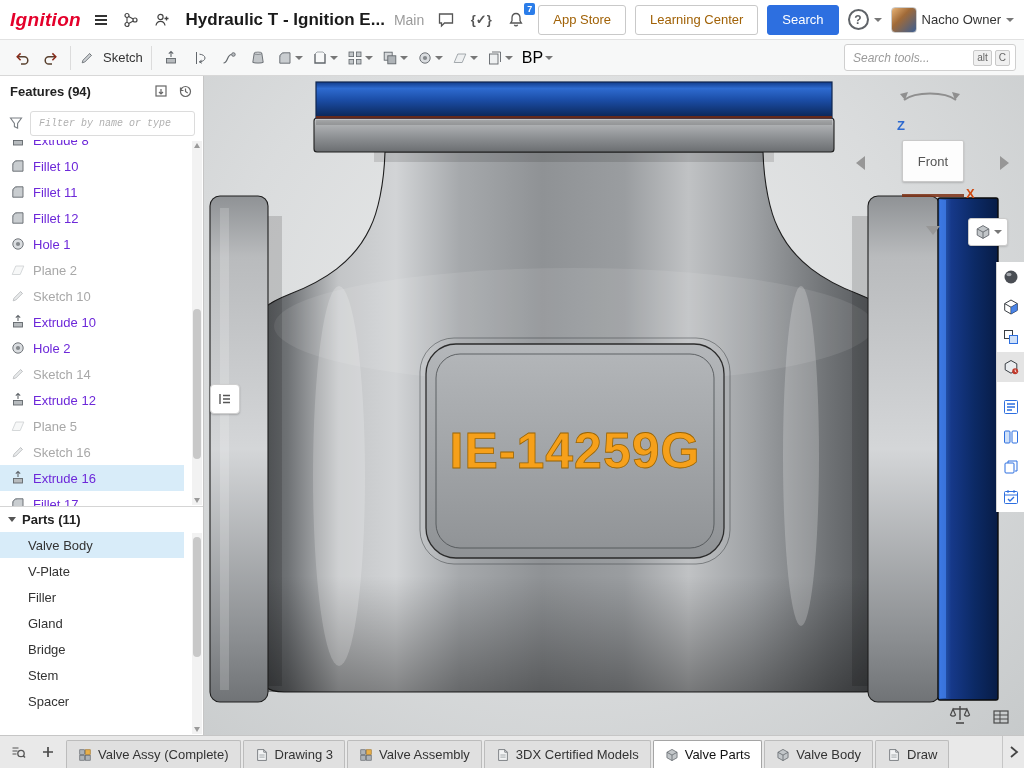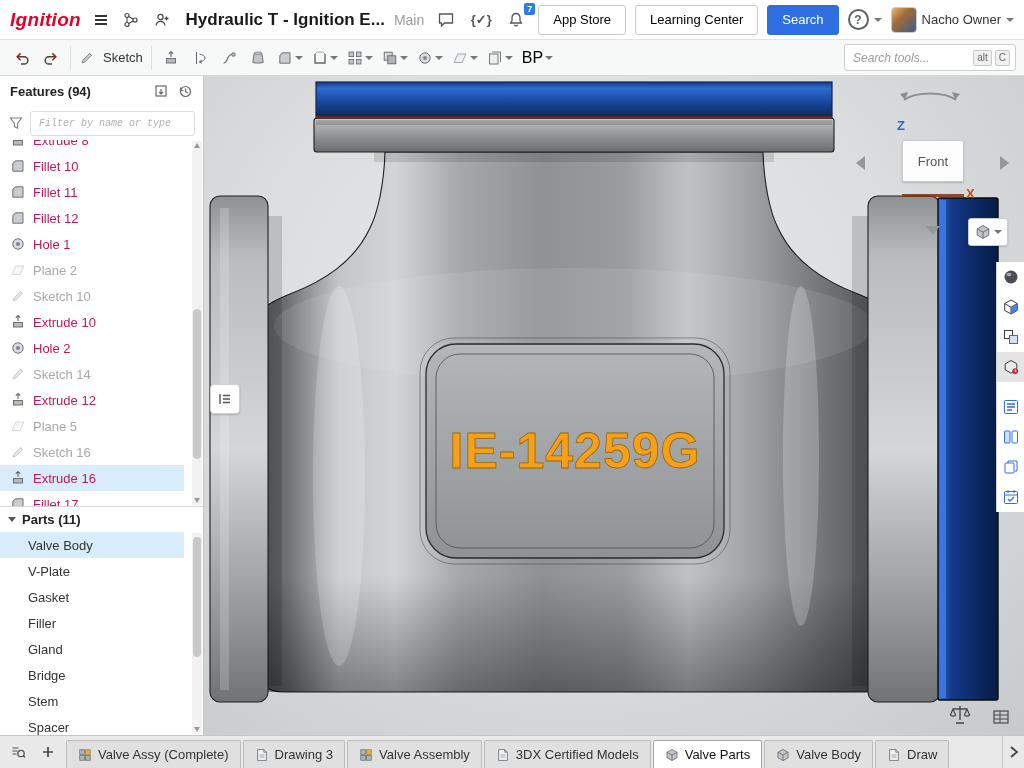--- a/index.html
+++ b/index.html
@@ -7,21 +7,21 @@
 svg{display:block}
 
 #topbar{height:40px;display:flex;align-items:center;padding:0 10px;gap:9px;border-bottom:1px solid #e2e2e2;background:#fff}
 .logo{font-style:italic;font-weight:bold;font-size:19px;color:#e4002b;letter-spacing:.3px}
 .ibtn{width:26px;height:26px;display:flex;align-items:center;justify-content:center;border-radius:3px;position:relative;cursor:pointer}
 .doc-title{font-size:17px;font-weight:bold;color:#1a1a1a;margin-left:4px;white-space:nowrap}
 .workspace{font-size:14px;color:#9b9b9b}
 .tb-right{margin-left:auto;display:flex;align-items:center;gap:9px}
 .fsglyph{font-size:13px;color:#555;font-weight:bold}
 .badge{position:absolute;top:-4px;right:-6px;background:#2b7de9;color:#fff;font-size:9px;font-weight:bold;padding:1px 3px;border-radius:2px;line-height:10px}
-.btn{height:30px;padding:0 14px;border:1px solid #c9c9c9;border-radius:3px;background:#fff;font-size:13px;color:#000000;display:flex;align-items:center;white-space:nowrap;cursor:pointer}
+.btn{height:30px;padding:0 14px;border:1px solid #c9c9c9;border-radius:3px;background:#fff;font-size:13px;color:#a16207;display:flex;align-items:center;white-space:nowrap;cursor:pointer}
 .btn.share{background:#2d6fe0;border-color:#2d6fe0;color:#fff}
 .caret{width:0;height:0;border-left:4px solid transparent;border-right:4px solid transparent;border-top:4px solid #777;display:inline-block}
 .help{width:21px;height:21px;border:2px solid #5f6368;border-radius:50%;display:flex;align-items:center;justify-content:center;font-weight:bold;font-size:12px;color:#5f6368}
 .avatar{width:26px;height:26px;border-radius:4px;background:linear-gradient(135deg,#e8b274 0%,#a06a38 40%,#3c5e92 100%);border:1px solid #ccc}
 .uname{font-size:13px;color:#333;white-space:nowrap}
 .hgroup{display:flex;align-items:center;gap:5px;cursor:pointer}
 
 #toolbar{height:36px;display:flex;align-items:center;gap:1px;padding:0 8px;background:#f7f8f8;border-bottom:1px solid #d8d8d8}
 .vdiv{width:1px;height:24px;background:#dcdcdc;margin:0 4px}
 .tbtn{height:28px;min-width:28px;display:flex;align-items:center;justify-content:center;gap:8px;border-radius:3px;padding:0 3px;cursor:pointer}
@@ -33,21 +33,21 @@
 .kbd{font-size:10px;color:#666;background:#f0f0f0;border:1px solid #c9c9c9;border-radius:2px;padding:0 3px;line-height:14px}
 
 #main{display:flex;height:659px}
 #left-panel{width:204px;min-width:204px;background:#fff;border-right:1px solid #c6c6c6;display:flex;flex-direction:column}
 .phead{height:30px;display:flex;align-items:center;padding:0 10px;font-size:13px;font-weight:bold;color:#222;gap:8px}
 .phead .sp{flex:1}
 .filter{height:34px;display:flex;align-items:center;gap:6px;padding:0 8px}
 .filter input{flex:1;height:25px;border:1px solid #dcdcdc;border-radius:3px;padding:0 8px;font-size:10px;font-family:Liberation Mono, monospace;outline:none;min-width:0}
 .filter input::placeholder{font-style:italic;color:#b0b0b0}
 .flist{height:366px;overflow:hidden;position:relative}
-.frow{height:26px;display:flex;align-items:center;gap:7px;padding-left:10px;font-size:13px;color:#be185d;width:184px;cursor:pointer}
+.frow{height:26px;display:flex;align-items:center;gap:7px;padding-left:10px;font-size:13px;color:#6d28d9;width:184px;cursor:pointer}
 .frow.sup{color:#a8a8a8}
 .frow.sup svg{opacity:.45}
 .frow.sel{background:#d8ecf9}
 .frow.cliptop{margin-top:-13px}
 .sbar{position:absolute;right:1px;top:1px;bottom:1px;width:10px;background:#f2f2f2}
 .sthumb{position:absolute;left:1px;width:8px;background:#c8c8c8;border-radius:4px}
 .sarr{position:absolute;left:2px;width:0;height:0;border-left:3px solid transparent;border-right:3px solid transparent}
 .sarr.up{top:2px;border-bottom:5px solid #9a9a9a}
 .sarr.dn{bottom:2px;border-top:5px solid #9a9a9a}
 .parts-head{height:26px;display:flex;align-items:center;gap:6px;padding:0 8px;border-top:1px solid #d5d5d5;font-size:13px;font-weight:bold;color:#222;cursor:pointer}
@@ -435,23 +435,20 @@
     <div class="parts-head">
       <span class="tridn"></span>
       <span>Parts (11)</span>
     </div>
     <div class="plist">
       <div class="prow sel">
           <span>Valve Body</span>
         </div>
       <div class="prow">
           <span>V-Plate</span>
-        </div>
-      <div class="prow">
-          <span>Gasket</span>
         </div>
       <div class="prow">
           <span>Filler</span>
         </div>
       <div class="prow">
           <span>Gland</span>
         </div>
       <div class="prow">
           <span>Bridge</span>
         </div>

